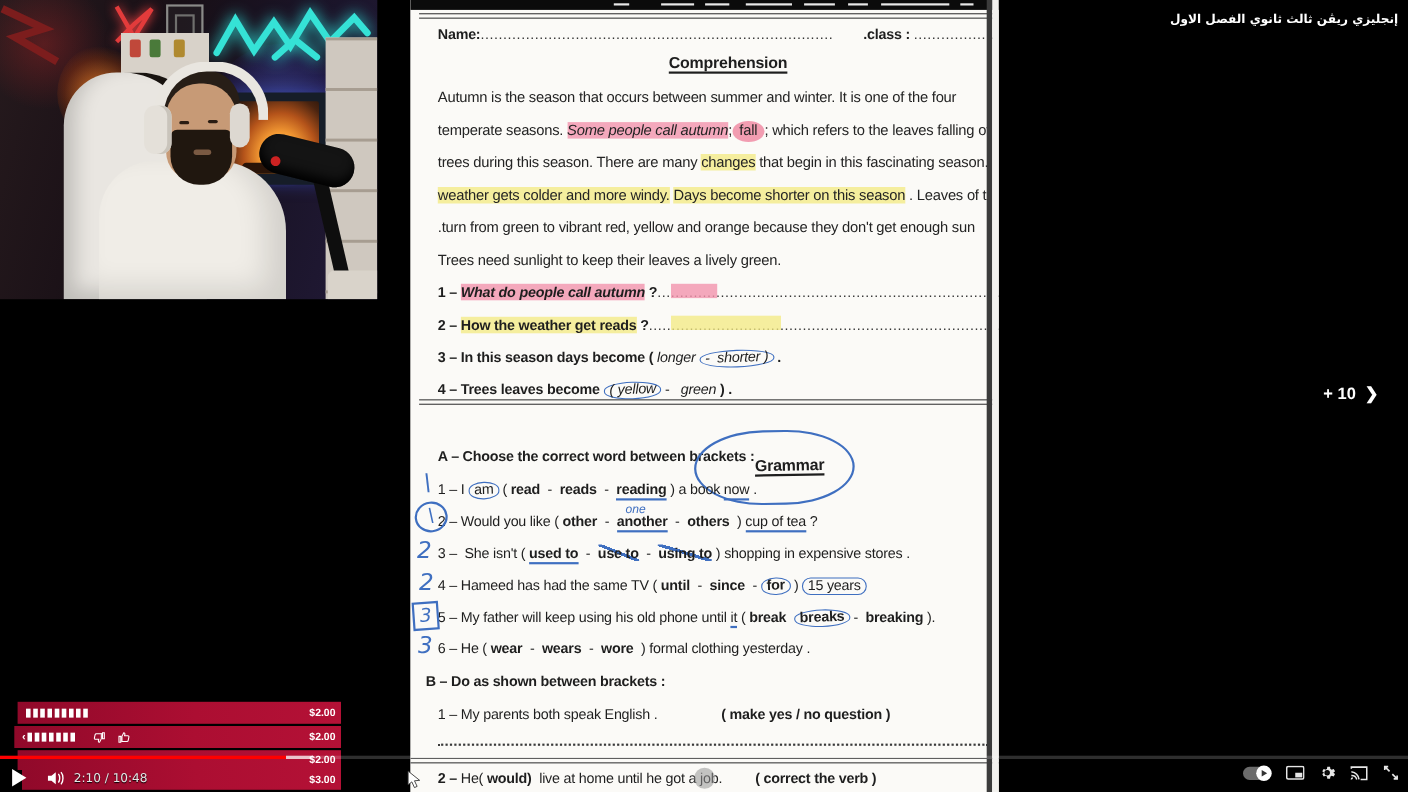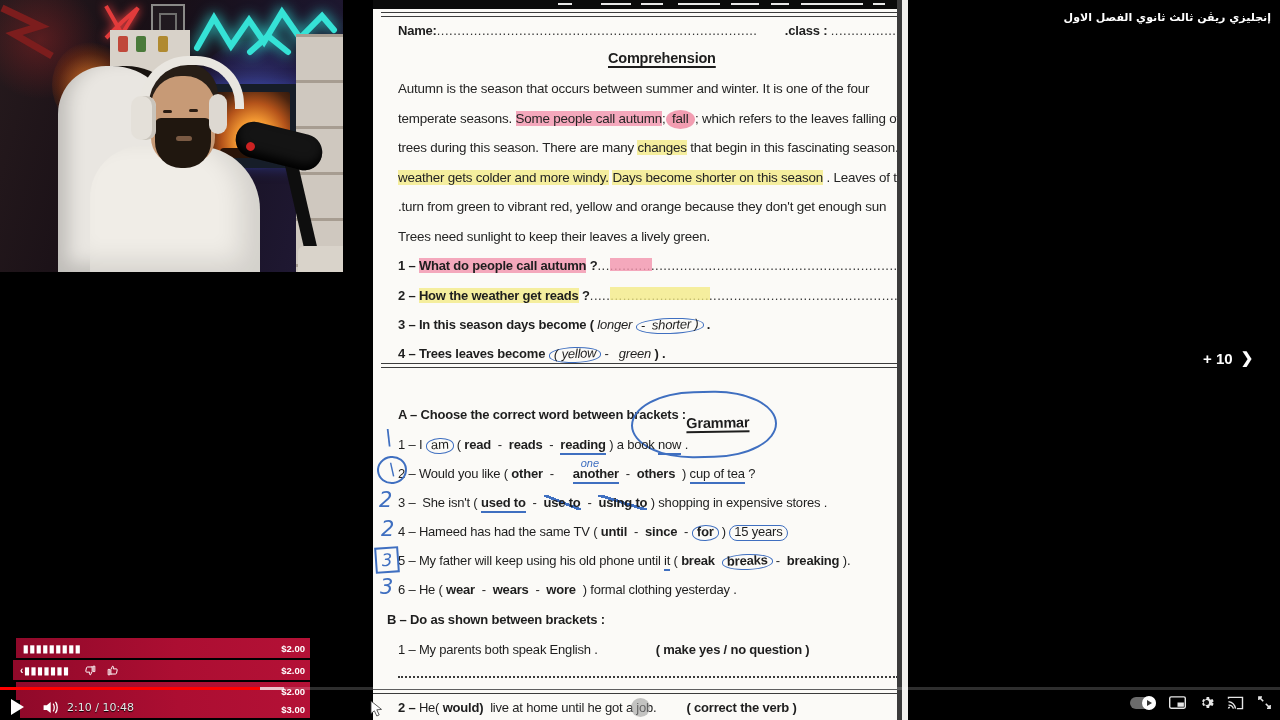--- a/index.html
+++ b/index.html
@@ -42,29 +42,29 @@
   
   .page{position:absolute;left:373px;top:0;width:535px;height:720px;background:#fbfaf7;overflow:hidden;color:#1e1e1e;}
   .page-topstrip{position:absolute;left:0;top:0;width:535px;height:9px;background:#0b0b0b;}
   .page-topstrip i{position:absolute;top:3px;height:2px;background:#e8e8e8;}
   .tline{position:absolute;left:8px;width:522px;border-top:1.6px solid #3c3c3c;}
   .dline{position:absolute;white-space:pre;font-size:13px;line-height:17px;letter-spacing:-.2px;}
   .para{font-size:13.4px;color:#242424;}
   .b{font-weight:bold;}
   .i{font-style:italic;}
   .dots{font-weight:normal;letter-spacing:.5px;color:#333;}
-  .hl-p{background:rgba(242,148,172,.8);}
+  .hl-p{background:rgba(242,148,172,.8);font-style:italic;}
   .hl-y{background:rgba(243,233,128,.75);}
   .blob-p{background:rgba(240,140,165,.85);border-radius:50%;padding:1px 3px 3px;}
   .ul{border-bottom:2px solid #3f6fc0;padding-bottom:1px;}
   .circ{border:1.6px solid #3f6fc0;border-radius:60%/55%;padding:0 4px 2px;display:inline-block;line-height:12px;transform:rotate(-2deg);}
   .circ-lg{border:2px solid #3f6fc0;border-radius:50%/58%;padding:5px 26px 7px;display:inline-block;transform:rotate(-1deg);}
   .bluebox{border:1.6px solid #3f6fc0;border-radius:9px;padding:0 4px 2px;display:inline-block;line-height:12px;}
   .slash{background:linear-gradient(to top right,transparent 45%,#3f6fc0 45%,#3f6fc0 55%,transparent 55%);text-align:center;}
-  .rel{position:relative;margin-left:12px;}
+  .rel{position:relative;}
   .note-above{position:absolute;left:8px;top:-11px;color:#3f6fc0;font-style:italic;font-weight:normal;font-size:11px;letter-spacing:0;border:none;}
   .gap{display:inline-block;width:58px;}
   .gap2{display:inline-block;width:30px;}
   .h-comp{font-size:14.5px;font-weight:bold;text-decoration:underline;text-decoration-thickness:1.6px;text-underline-offset:3px;}
   .mark{position:absolute;color:#3f6fc0;font-size:21px;font-style:italic;font-family:"DejaVu Sans",sans-serif;}
   .mark-circ{border:2px solid #3f6fc0;border-radius:50%;width:26px;height:24px;text-align:center;line-height:22px;font-size:17px;transform:rotate(-6deg);}
   .mark-box{border:2px solid #3f6fc0;width:20px;height:22px;text-align:center;line-height:22px;font-size:17px;transform:rotate(-4deg);}
   .ans-dotted{position:absolute;left:25px;width:500px;border-bottom:2.4px dotted #3a3a3a;}
   .blank{position:absolute;height:13px;}
   .click-dot{position:absolute;width:19px;height:19px;border-radius:50%;background:rgba(150,150,150,.55);}

